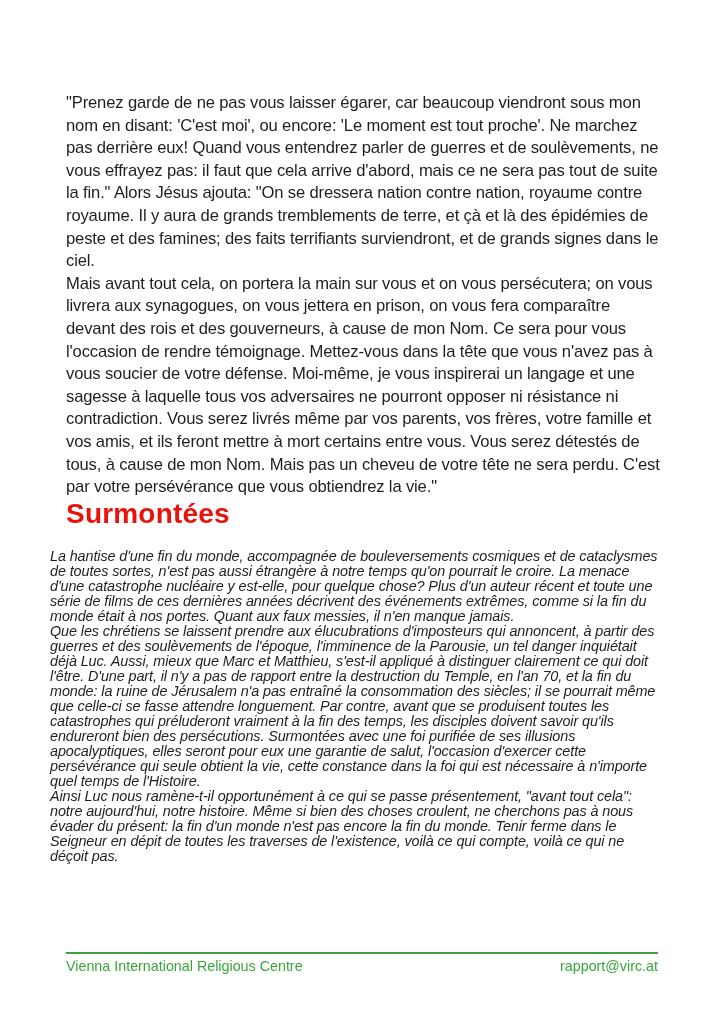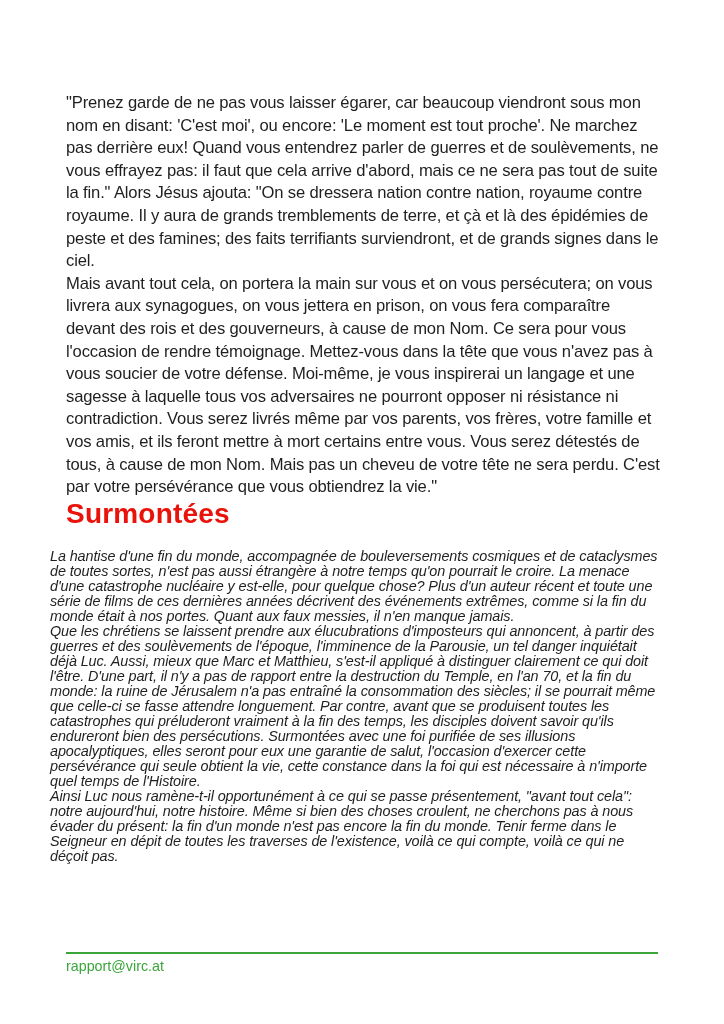--- a/index.html
+++ b/index.html
@@ -93,17 +93,18 @@
 
   <section class="reflexion">
     <p>La hantise d'une fin du monde, accompagnée de bouleversements cosmiques et de cataclysmes de toutes sortes, n'est pas aussi étrangère à notre temps qu'on pourrait le croire. La menace d'une catastrophe nucléaire y est-elle, pour quelque chose? Plus d'un auteur récent et toute une série de films de ces dernières années décrivent des événements extrêmes, comme si la fin du monde était à nos portes. Quant aux faux messies, il n'en manque jamais.</p>
     <p>Que les chrétiens se laissent prendre aux élucubrations d'imposteurs qui annoncent, à partir des guerres et des soulèvements de l'époque, l'imminence de la Parousie, un tel danger inquiétait déjà Luc. Aussi, mieux que Marc et Matthieu, s'est-il appliqué à distinguer clairement ce qui doit l'être. D'une part, il n'y a pas de rapport entre la destruction du Temple, en l'an 70, et la fin du monde: la ruine de Jérusalem n'a pas entraîné la consommation des siècles; il se pourrait même que celle-ci se fasse attendre longuement. Par contre, avant que se produisent toutes les catastrophes qui préluderont vraiment à la fin des temps, les disciples doivent savoir qu'ils endureront bien des persécutions. Surmontées avec une foi purifiée de ses illusions apocalyptiques, elles seront pour eux une garantie de salut, l'occasion d'exercer cette persévérance qui seule obtient la vie, cette constance dans la foi qui est nécessaire à n'importe quel temps de l'Histoire.</p>
     <p>Ainsi Luc nous ramène-t-il opportunément à ce qui se passe présentement, "avant tout cela": notre aujourd'hui, notre histoire. Même si bien des choses croulent, ne cherchons pas à nous évader du présent: la fin d'un monde n'est pas encore la fin du monde. Tenir ferme dans le Seigneur en dépit de toutes les traverses de l'existence, voilà ce qui compte, voilà ce qui ne déçoit pas.</p>
   </section>
 
   <footer class="footer">
     <div class="footer-rule"></div>
     <div class="footer-row">
+      <span>Vienna International Religious Centre</span>
       <a>rapport@virc.at</a>
     </div>
   </footer>
 
 </div>
 
 </body></html>

